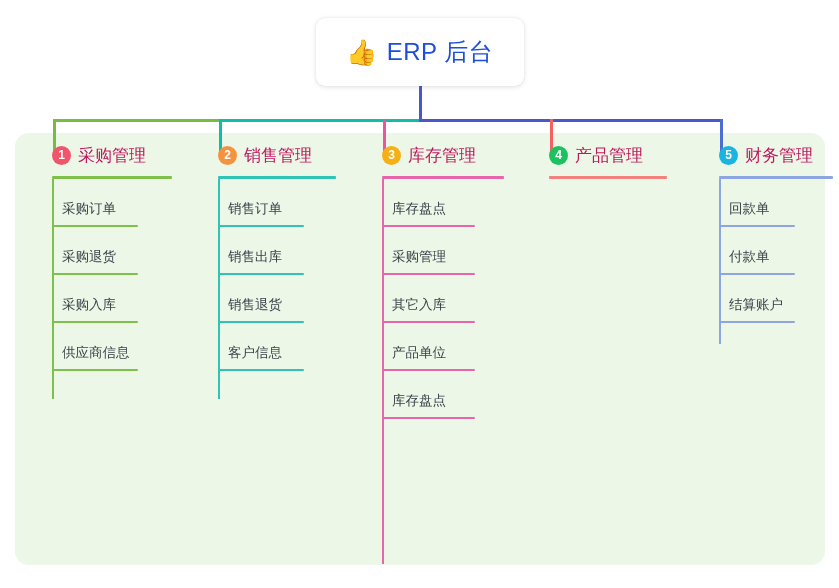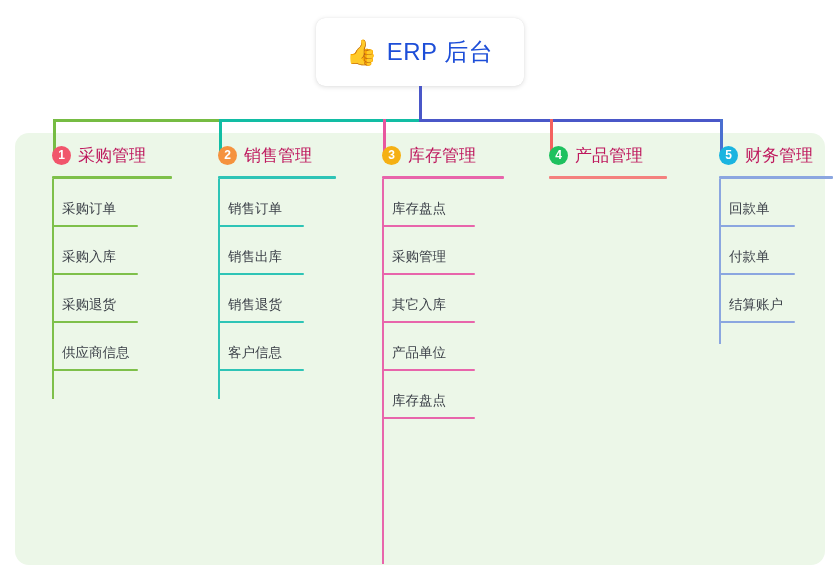--- a/index.html
+++ b/index.html
@@ -148,25 +148,25 @@
           <span class="head-label">采购管理</span>
         </div>
         <div class="head-rule" style="background: rgb(126, 192, 74); width: 120px; margin-left: 22px;"></div>
         <div class="items">
           <div class="spine" style="background: rgb(126, 192, 74); height: 220px;"></div>
           <div class="item">
             <span class="item-label">采购订单</span>
             <div class="item-rule" style="background: rgb(126, 192, 74); width: 86px;"></div>
           </div>
           <div class="item">
+            <span class="item-label">采购退货</span>
+            <div class="item-rule" style="background: rgb(126, 192, 74); width: 86px;"></div>
+          </div>
+          <div class="item">
             <span class="item-label">采购入库</span>
-            <div class="item-rule" style="background: rgb(126, 192, 74); width: 86px;"></div>
-          </div>
-          <div class="item">
-            <span class="item-label">采购退货</span>
             <div class="item-rule" style="background: rgb(126, 192, 74); width: 86px;"></div>
           </div>
           <div class="item">
             <span class="item-label">供应商信息</span>
             <div class="item-rule" style="background: rgb(126, 192, 74); width: 86px;"></div>
           </div>
         </div>
       </div>
       <div class="col" style="left: 196px; width: 150px;">
         <div class="col-head">

